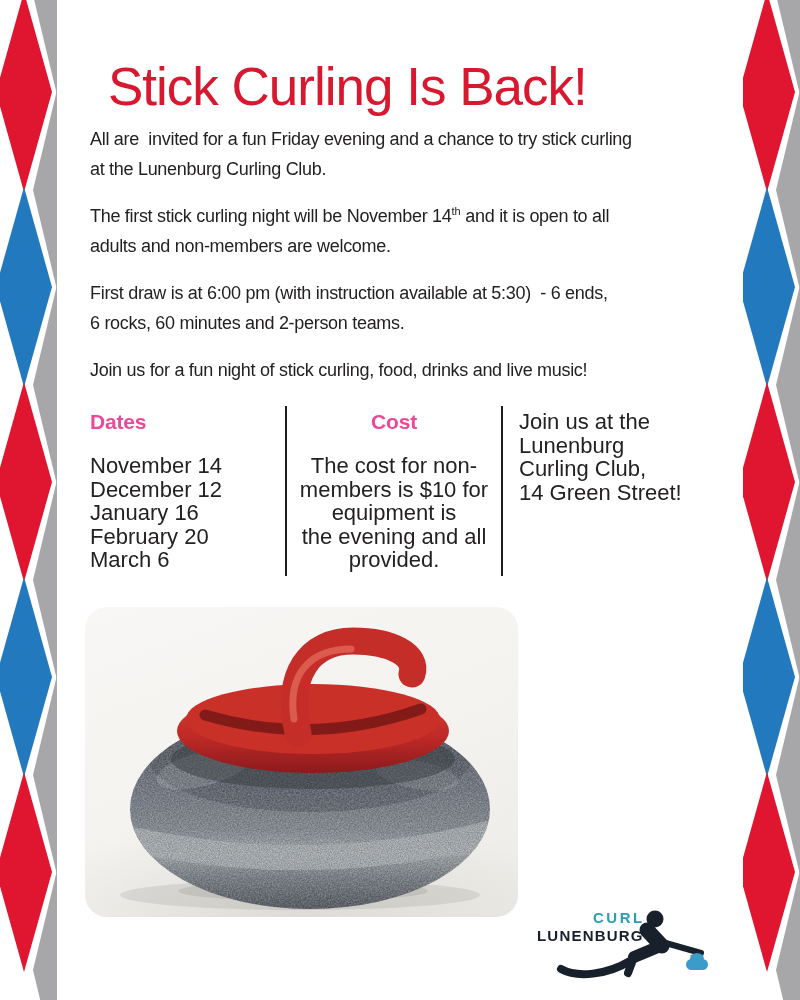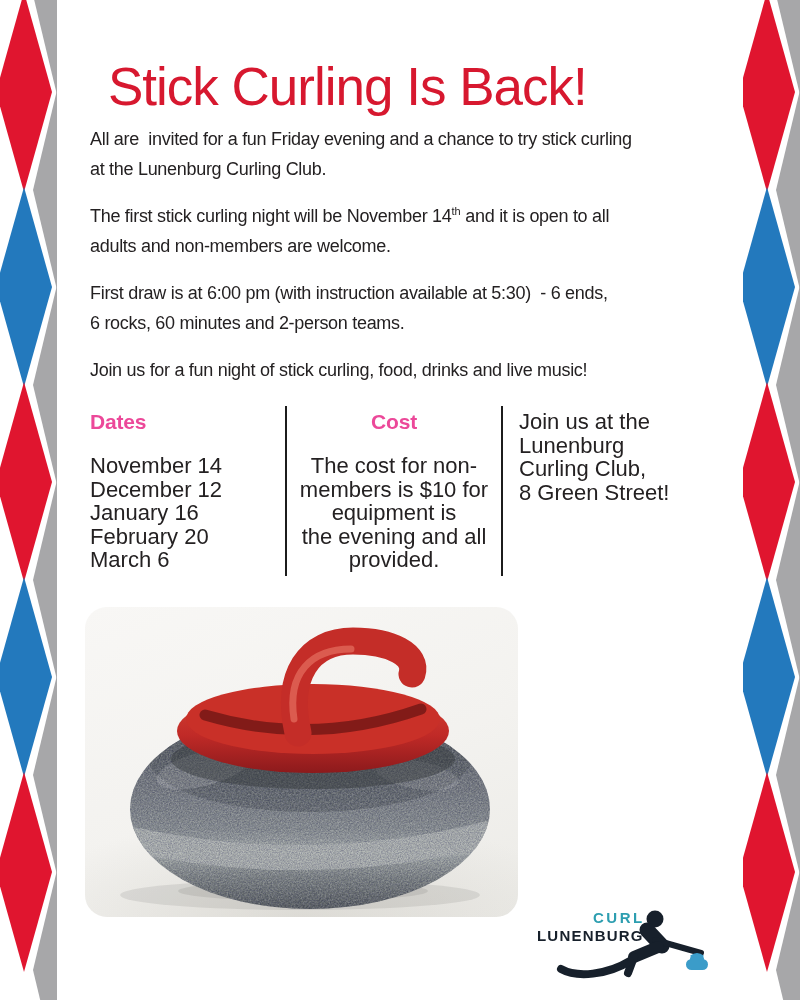--- a/index.html
+++ b/index.html
@@ -111,21 +111,21 @@
     <div class="line">The cost for non-</div>
     <div class="line">members is $10 for</div>
     <div class="line">equipment is</div>
     <div class="line">the evening and all</div>
     <div class="line">provided.</div>
   </div>
   <div class="col col-3">
     <div class="line">Join us at the</div>
     <div class="line">Lunenburg</div>
     <div class="line">Curling Club,</div>
-    <div class="line">8 Green Street!</div>
+    <div class="line">14 Green Street!</div>
   </div>
 </div>
 
 <div class="photo">
   <svg viewBox="0 0 433 310">
     <defs>
       <linearGradient id="gBody" x1="0" y1="0" x2="0" y2="1">
         <stop offset="0" stop-color="#565b5f"></stop>
         <stop offset="0.38" stop-color="#70757a"></stop>
         <stop offset="0.6" stop-color="#83898b"></stop>

